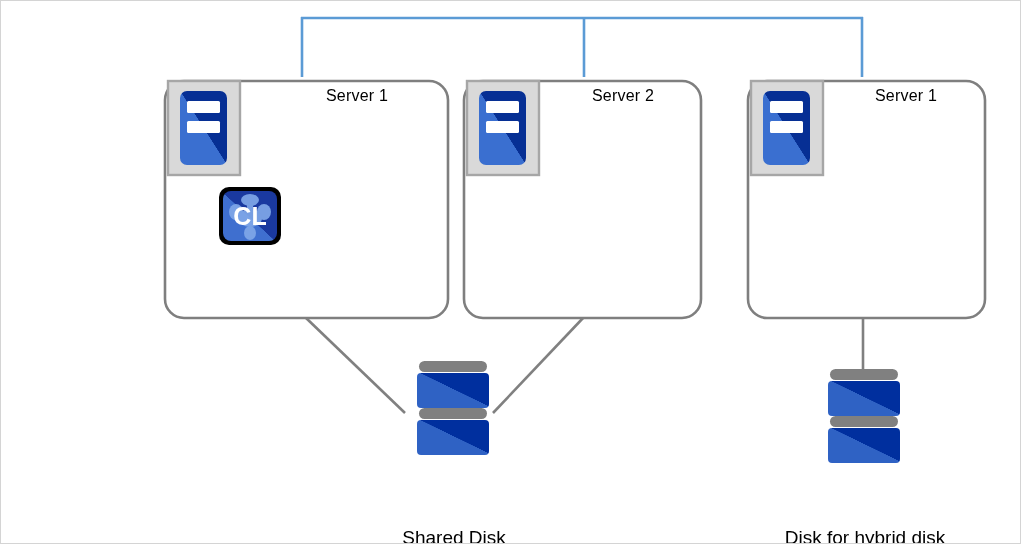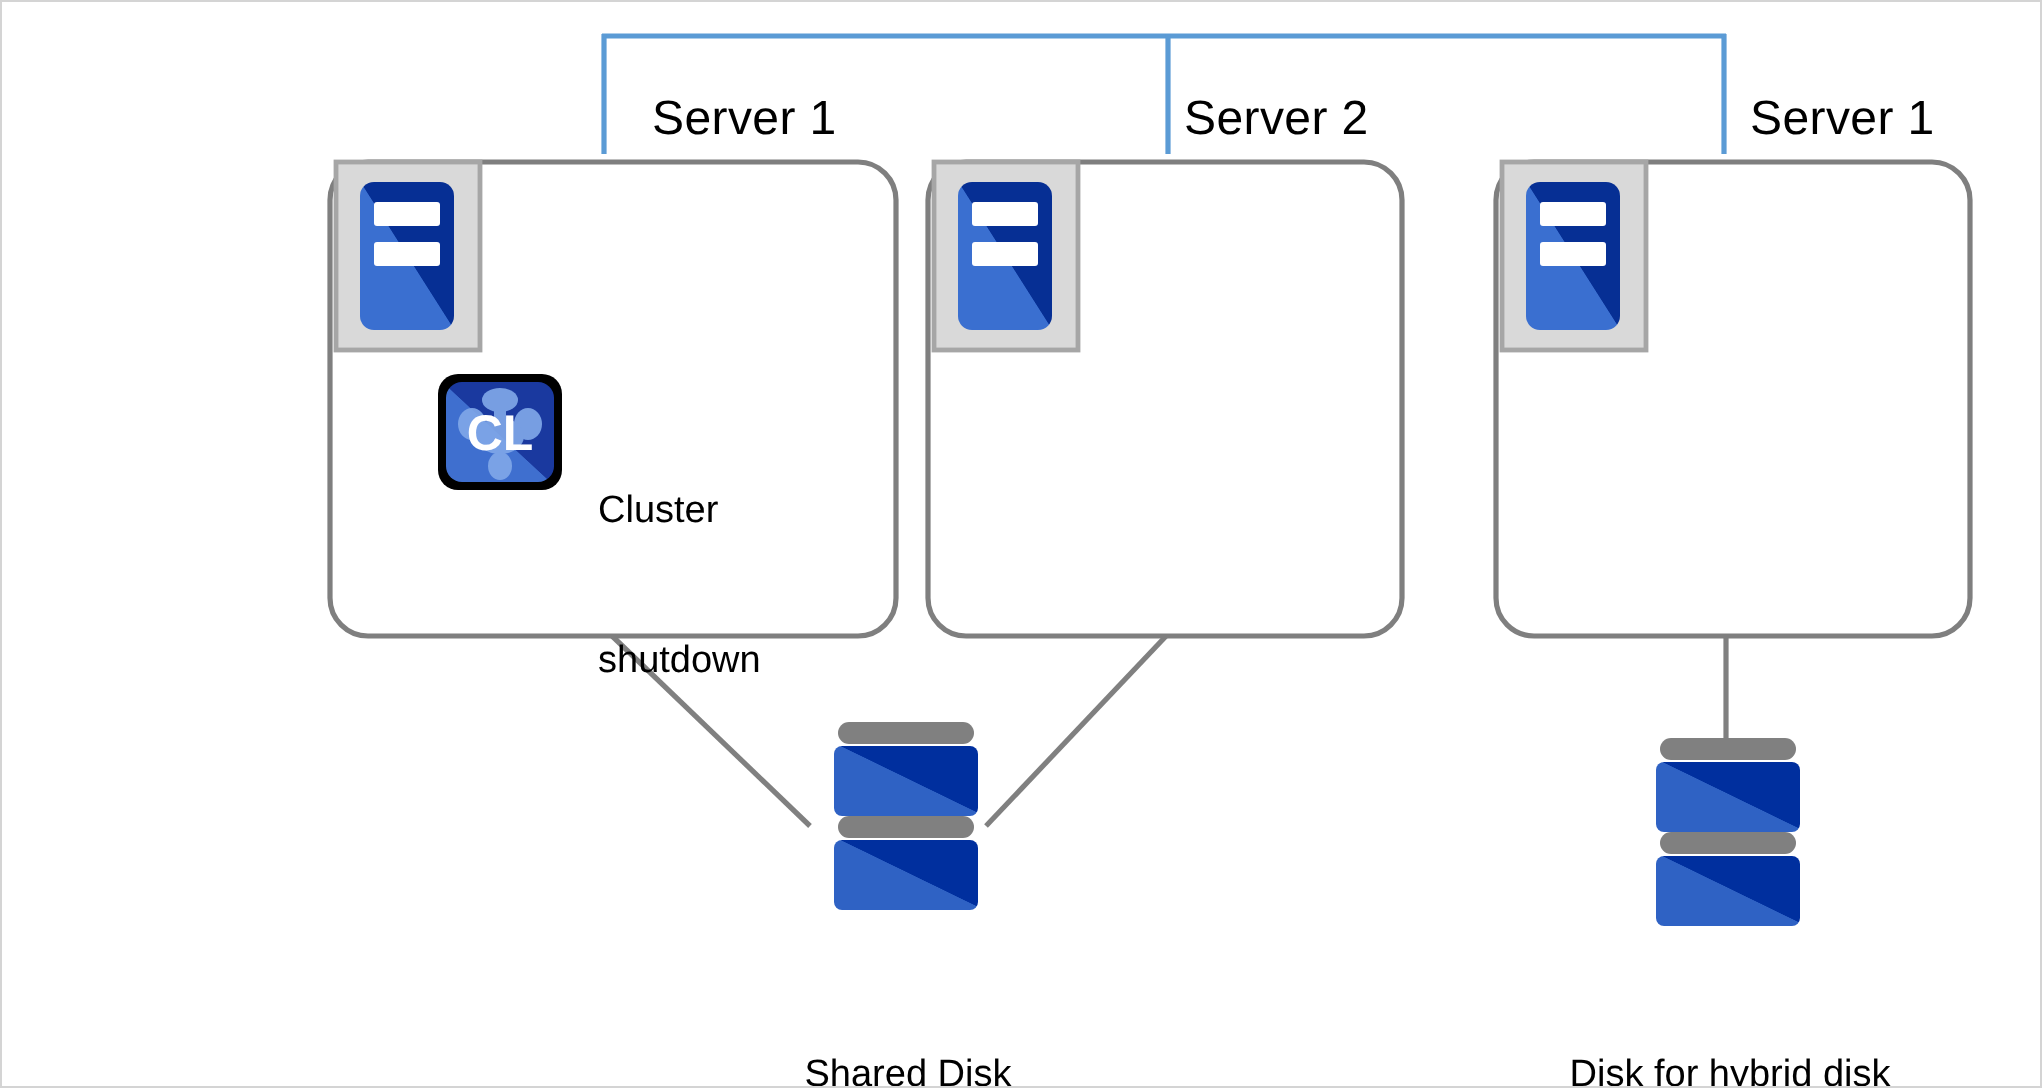--- a/index.html
+++ b/index.html
@@ -28,22 +28,23 @@
     height: 544px;
   }
   .lbl {
     position: absolute;
     color: #000000;
     font-family: "Liberation Sans", sans-serif;
     white-space: pre;
     line-height: 1.0;
   }
   .server-label {
-    font-size: 24px;
+    font-size: 16px;
     letter-spacing: 0.2px;
+    margin-top: 40px;
   }
   .cluster-label {
     font-size: 19px;
     line-height: 25px;
   }
   .disk-caption {
     font-size: 19px;
     line-height: 26px;
     text-align: center;
   }
@@ -152,24 +153,20 @@
       <rect x="827" y="427" width="72" height="35" rx="4" ry="4" fill="url(#diskSplit)"></rect>
     </g>
   </svg>
 
   <div class="lbl server-label" style="left:325px; top:47px;">Server 1</div>
 
   <div class="lbl server-label" style="left:591px; top:47px;">Server 2</div>
 
   <div class="lbl server-label" style="left:874px; top:47px;">Server 1</div>
 
-  <div class="lbl cluster-label" style="left:298px; top:192px;">
-    <div>Cluster</div>
-    <div>shutdown</div>
-  </div>
 
   <div class="lbl disk-caption" style="left:312px; top:472px; width:282px;">
     <div>Shared Disk</div>
     
   </div>
 
   <div class="lbl disk-caption" style="left:742px; top:472px; width:244px;">
     <div>Disk for hybrid disk</div>
     
   </div>

